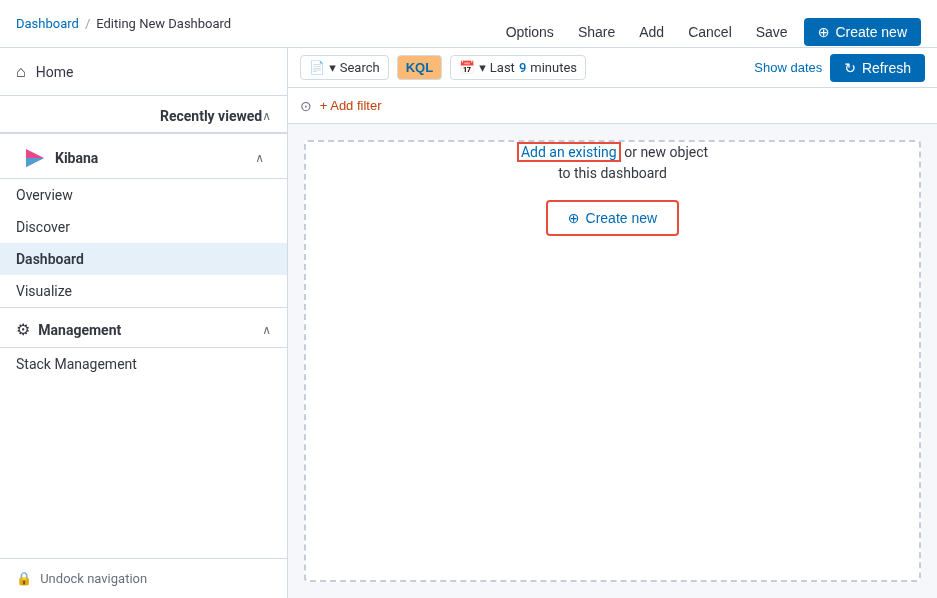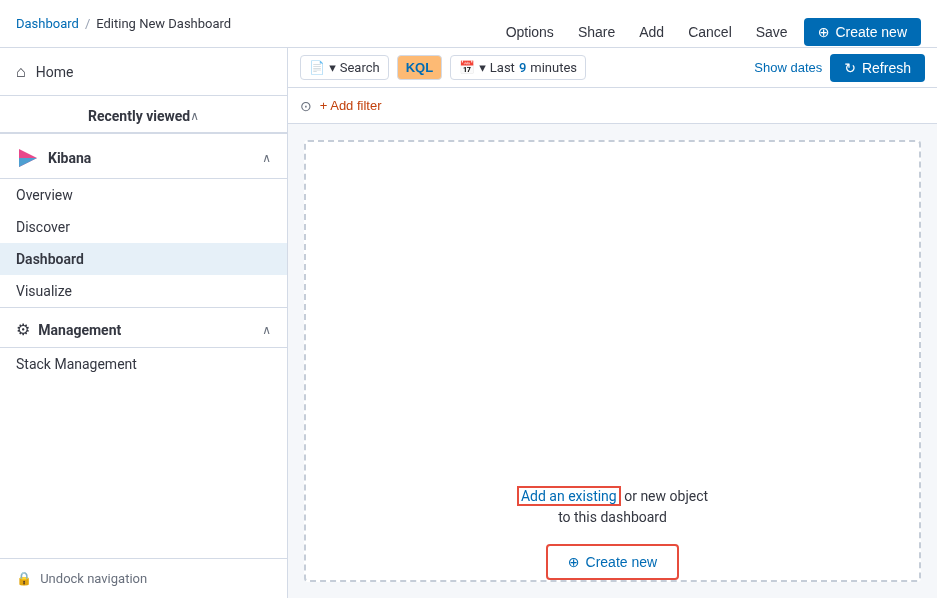--- a/index.html
+++ b/index.html
@@ -29,32 +29,32 @@
     .sidebar {
       width: 288px; min-width: 288px; background: #fff; border-right: 1px solid #d3dae6;
       display: flex; flex-direction: column; overflow-y: auto;
     }
     .sidebar-home {
       display: flex; align-items: center; gap: 10px;
       padding: 14px 16px; border-bottom: 1px solid #d3dae6; cursor: pointer;
     }
     .home-icon { font-size: 16px; }
     .section-header {
-      display: flex; align-items: center; justify-content: center;
+      display: flex; align-items: center; justify-content: flex-end;
       padding: 12px 16px 8px; border-bottom: 1px solid #d3dae6;
     }
     .section-title { font-weight: 700; font-size: 14px; }
     .chevron { cursor: pointer; color: #69707d; font-size: 12px; }
     .section-item {
       padding: 8px 16px; cursor: pointer; color: #343741;
     }
     .section-item.active { background: #e6f0f8; font-weight: 600; }
 
     .kibana-header {
-      display: flex; align-items: center; gap: 8px; padding: 12px 16px 8px;
+      display: flex; align-items: center; gap: 8px; padding: 12px 23px 8px;
       border-top: 1px solid #d3dae6; border-bottom: 1px solid #d3dae6;
     }
     .kibana-logo {
       width: 24px; height: 24px; position: relative; overflow: hidden;
     }
     .kibana-logo svg { width: 24px; height: 24px; }
 
     .management-header {
       display: flex; align-items: center; gap: 8px; padding: 12px 16px 8px;
       border-top: 1px solid #d3dae6; border-bottom: 1px solid #d3dae6;
@@ -102,21 +102,21 @@
     }
     .filter-icon { font-size: 14px; color: #69707d; }
 
     
     .canvas {
       flex: 1; padding: 16px; overflow: auto; background: #f5f7fa;
       display: flex; flex-direction: column; gap: 0;
     }
     .dashboard-canvas {
       border: 2px dashed #c5cdd8; border-radius: 4px; background: #fff;
-      min-height: 220px; display: flex; align-items: flex-end; justify-content: center;
+      min-height: 220px; display: flex; align-items: flex-start; justify-content: center;
       flex: 1;
     }
     .canvas-empty {
       display: flex; flex-direction: column; align-items: center; gap: 16px;
     }
     .canvas-message { font-size: 14px; color: #343741; text-align: center; line-height: 1.5; }
     .add-existing-link {
       color: #006bb4; cursor: pointer; text-decoration: none;
       border: 2px solid #e74c3c; padding: 0 2px;
     }

